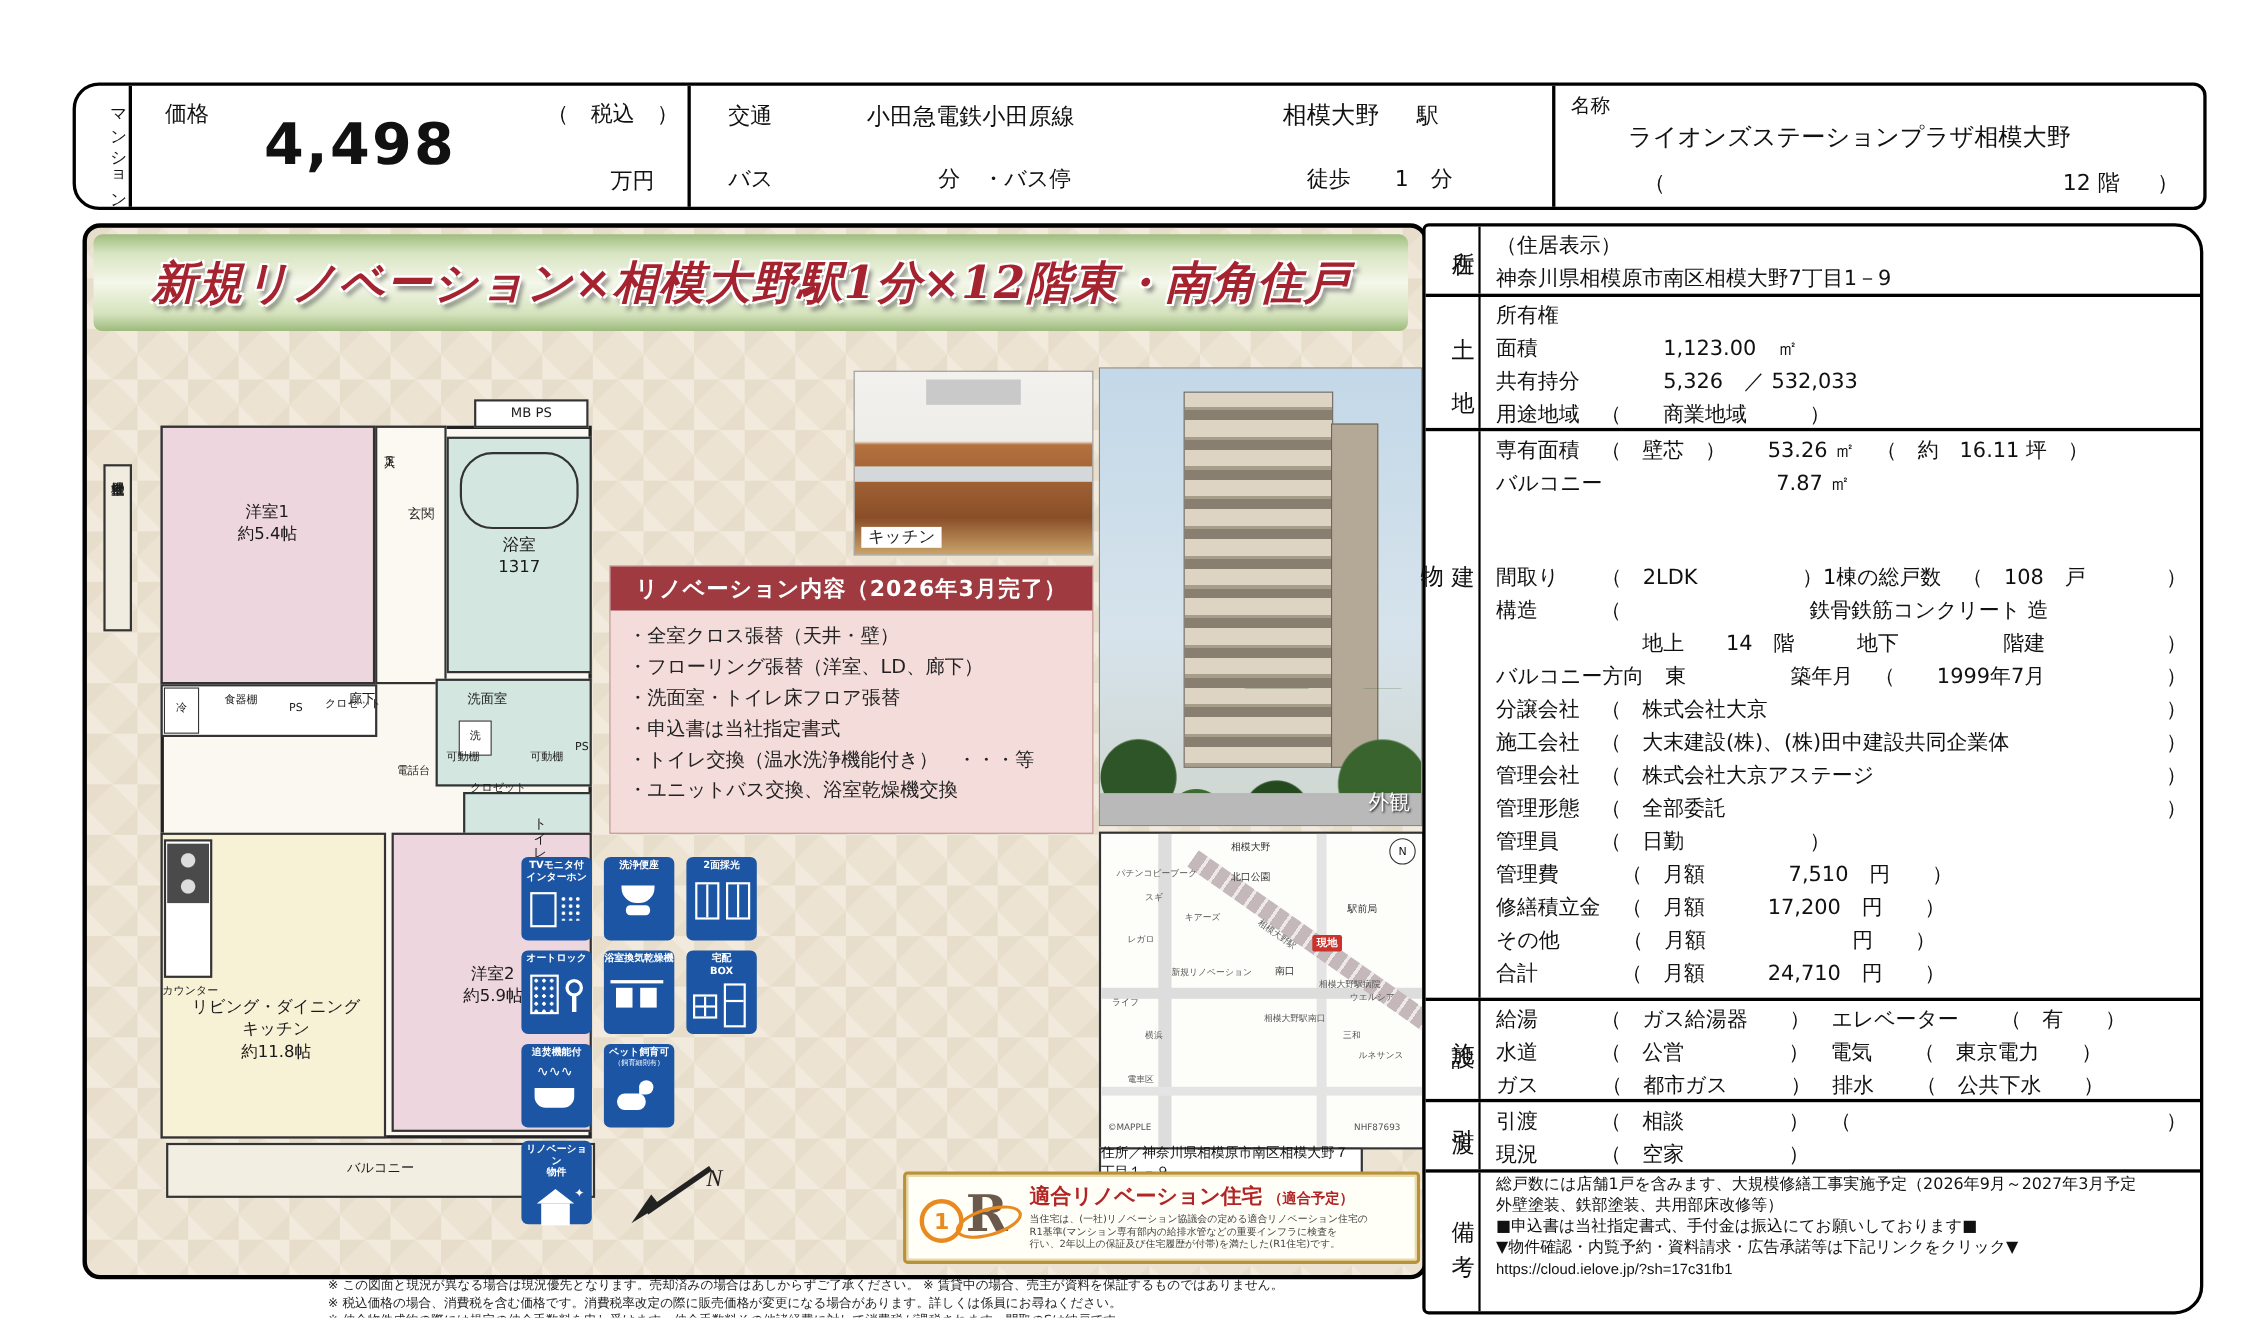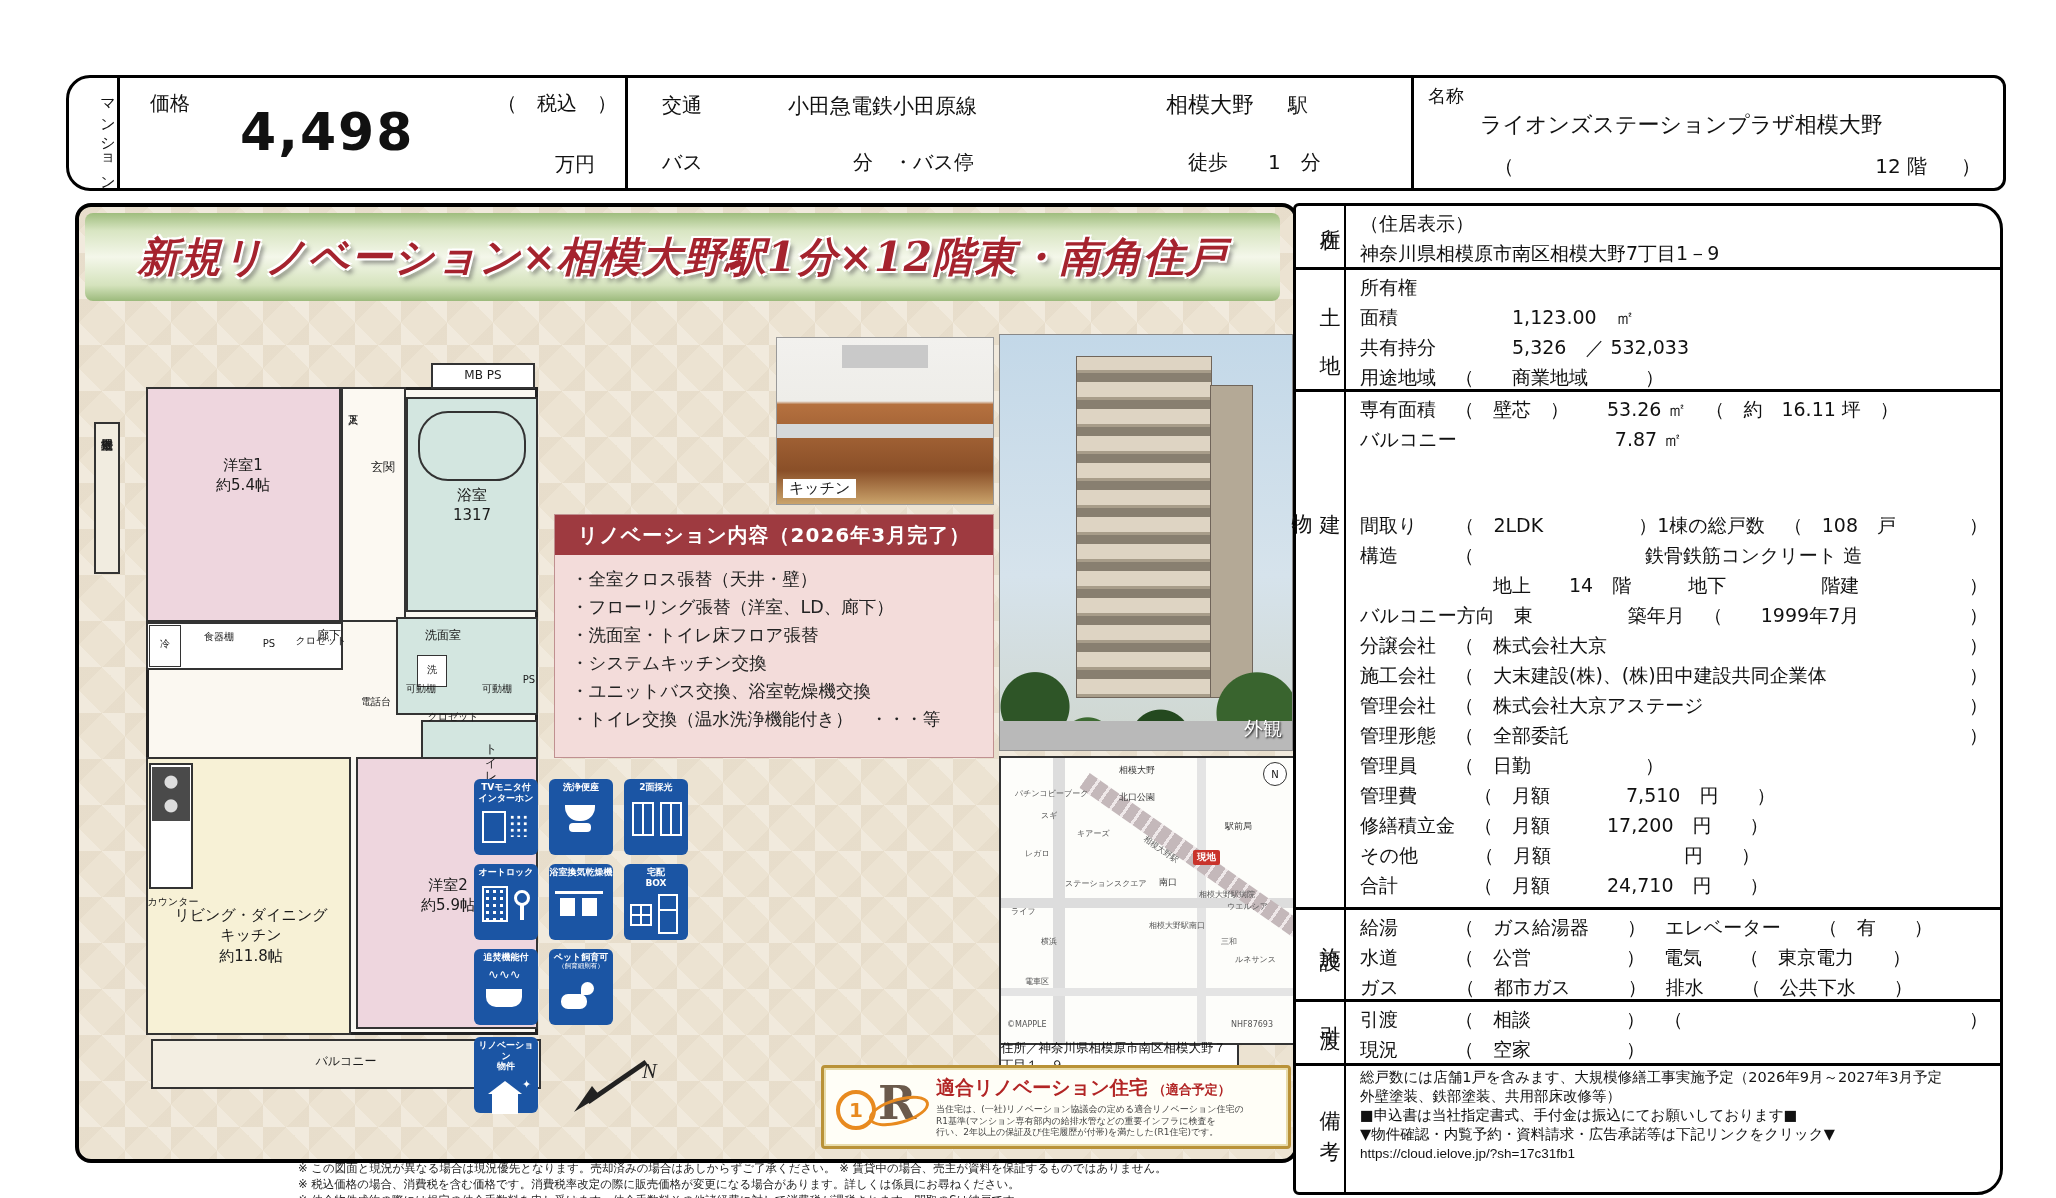--- a/index.html
+++ b/index.html
@@ -313,23 +313,23 @@
       <span class="ext-lab">外観</span>
     </div>
 
     <div class="reno">
       <div class="reno-h">リノベーション内容（2026年3月完了）</div>
       <div class="reno-b">
 
       <div>・全室クロス張替（天井・壁）</div>
           <div>・フローリング張替（洋室、LD、廊下）</div>
           <div>・洗面室・トイレ床フロア張替</div>
-          <div>・システムキッチン交換</div>
+          <div>・申込書は当社指定書式</div>
+          <div>・トイレ交換（温水洗浄機能付き）　・・・等</div>
           <div>・ユニットバス交換、浴室乾燥機交換</div>
-          <div>・トイレ交換（温水洗浄機能付き）　・・・等</div>
         </div>
     </div>
 
     <div>
 
     <div class="feat g-intercom" style="position: absolute; left: 395px; top: 572px;">
           <div class="f-l1">TVモニタ付</div>
           <div class="f-l2">インターホン</div>
           <div class="f-sub"></div>
           <div class="f-pict">
@@ -422,21 +422,21 @@
 
       <span class="ml" style="position: absolute; left: 118px; top: 6px;">相模大野</span>
           <span class="ml tiny" style="position: absolute; left: 14px; top: 30px;">パチンコビーブーク</span>
           <span class="ml" style="position: absolute; left: 118px; top: 33px;">北口公園</span>
           <span class="ml tiny" style="position: absolute; left: 40px; top: 52px;">スギ</span>
           <span class="ml tiny" style="position: absolute; left: 76px; top: 70px;">キアーズ</span>
           <span class="ml rot tiny" style="position: absolute; left: 140px; top: 86px;">相模大野駅</span>
           <span class="ml" style="position: absolute; left: 224px; top: 62px;">駅前局</span>
           <span class="ml tiny" style="position: absolute; left: 24px; top: 90px;">レガロ</span>
           <span class="ml genchi" style="position: absolute; left: 192px; top: 92px;">現地</span>
-          <span class="ml tiny" style="position: absolute; left: 64px; top: 120px;">ステーションスクエア</span>
+          <span class="ml tiny" style="position: absolute; left: 64px; top: 120px;">新規リノベーション</span>
           <span class="ml" style="position: absolute; left: 158px; top: 118px;">南口</span>
           <span class="ml tiny" style="position: absolute; left: 198px; top: 131px;">相模大野駅病院</span>
           <span class="ml tiny" style="position: absolute; left: 226px; top: 143px;">ウエルシア</span>
           <span class="ml tiny" style="position: absolute; left: 10px; top: 148px;">ライフ</span>
           <span class="ml tiny" style="position: absolute; left: 148px; top: 162px;">相模大野駅南口</span>
           <span class="ml tiny" style="position: absolute; left: 40px; top: 178px;">横浜</span>
           <span class="ml tiny" style="position: absolute; left: 220px; top: 178px;">三和</span>
           <span class="ml tiny" style="position: absolute; left: 234px; top: 196px;">ルネサンス</span>
           <span class="ml tiny" style="position: absolute; left: 24px; top: 218px;">電車区</span>
           <span class="ml tiny" style="position: absolute; left: 6px; top: 262px;">©MAPPLE</span>

